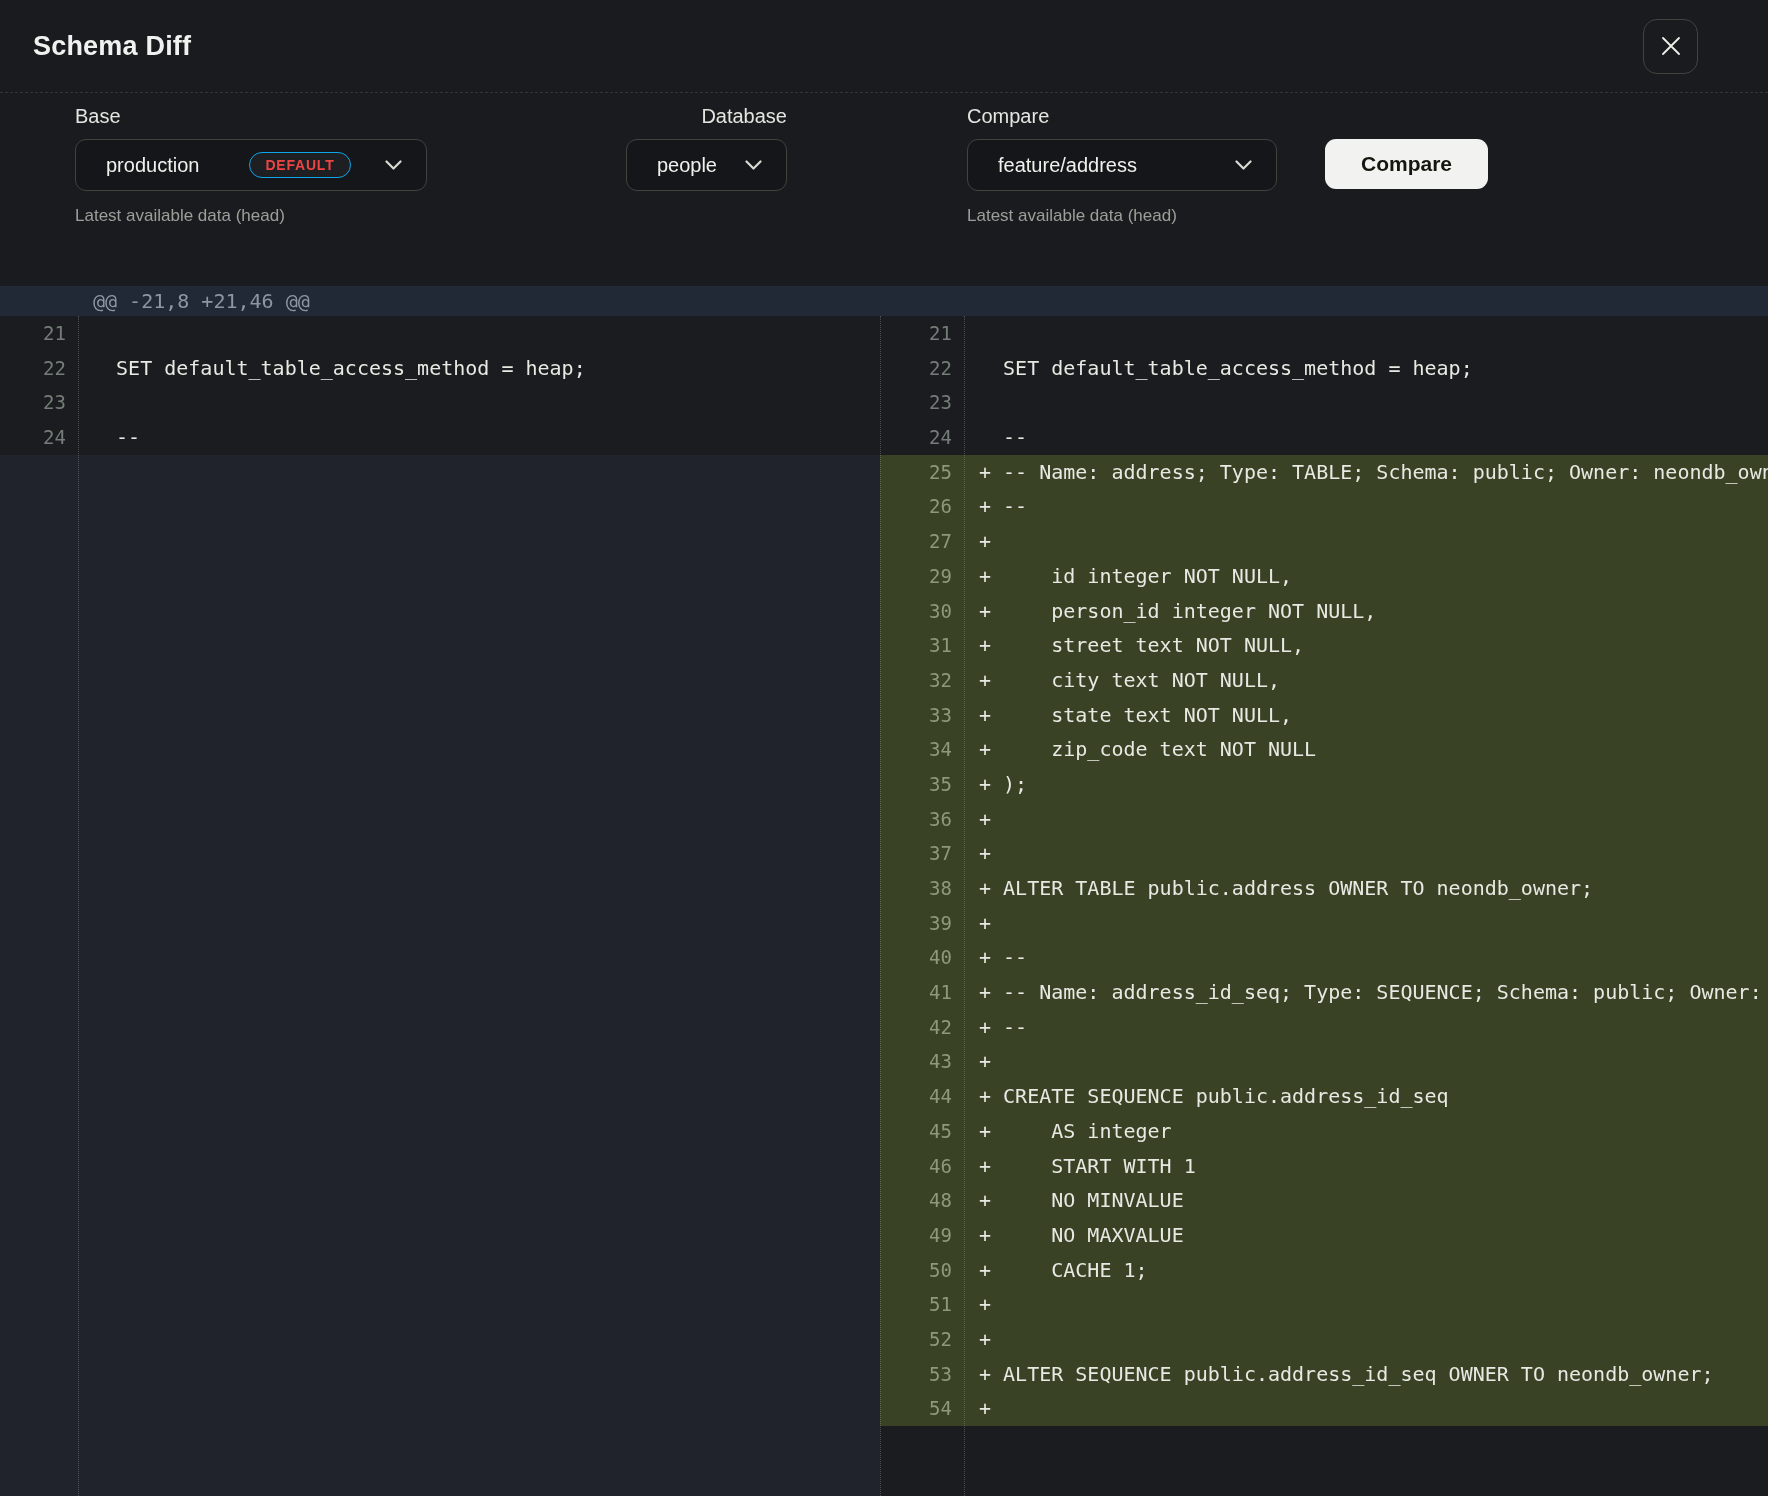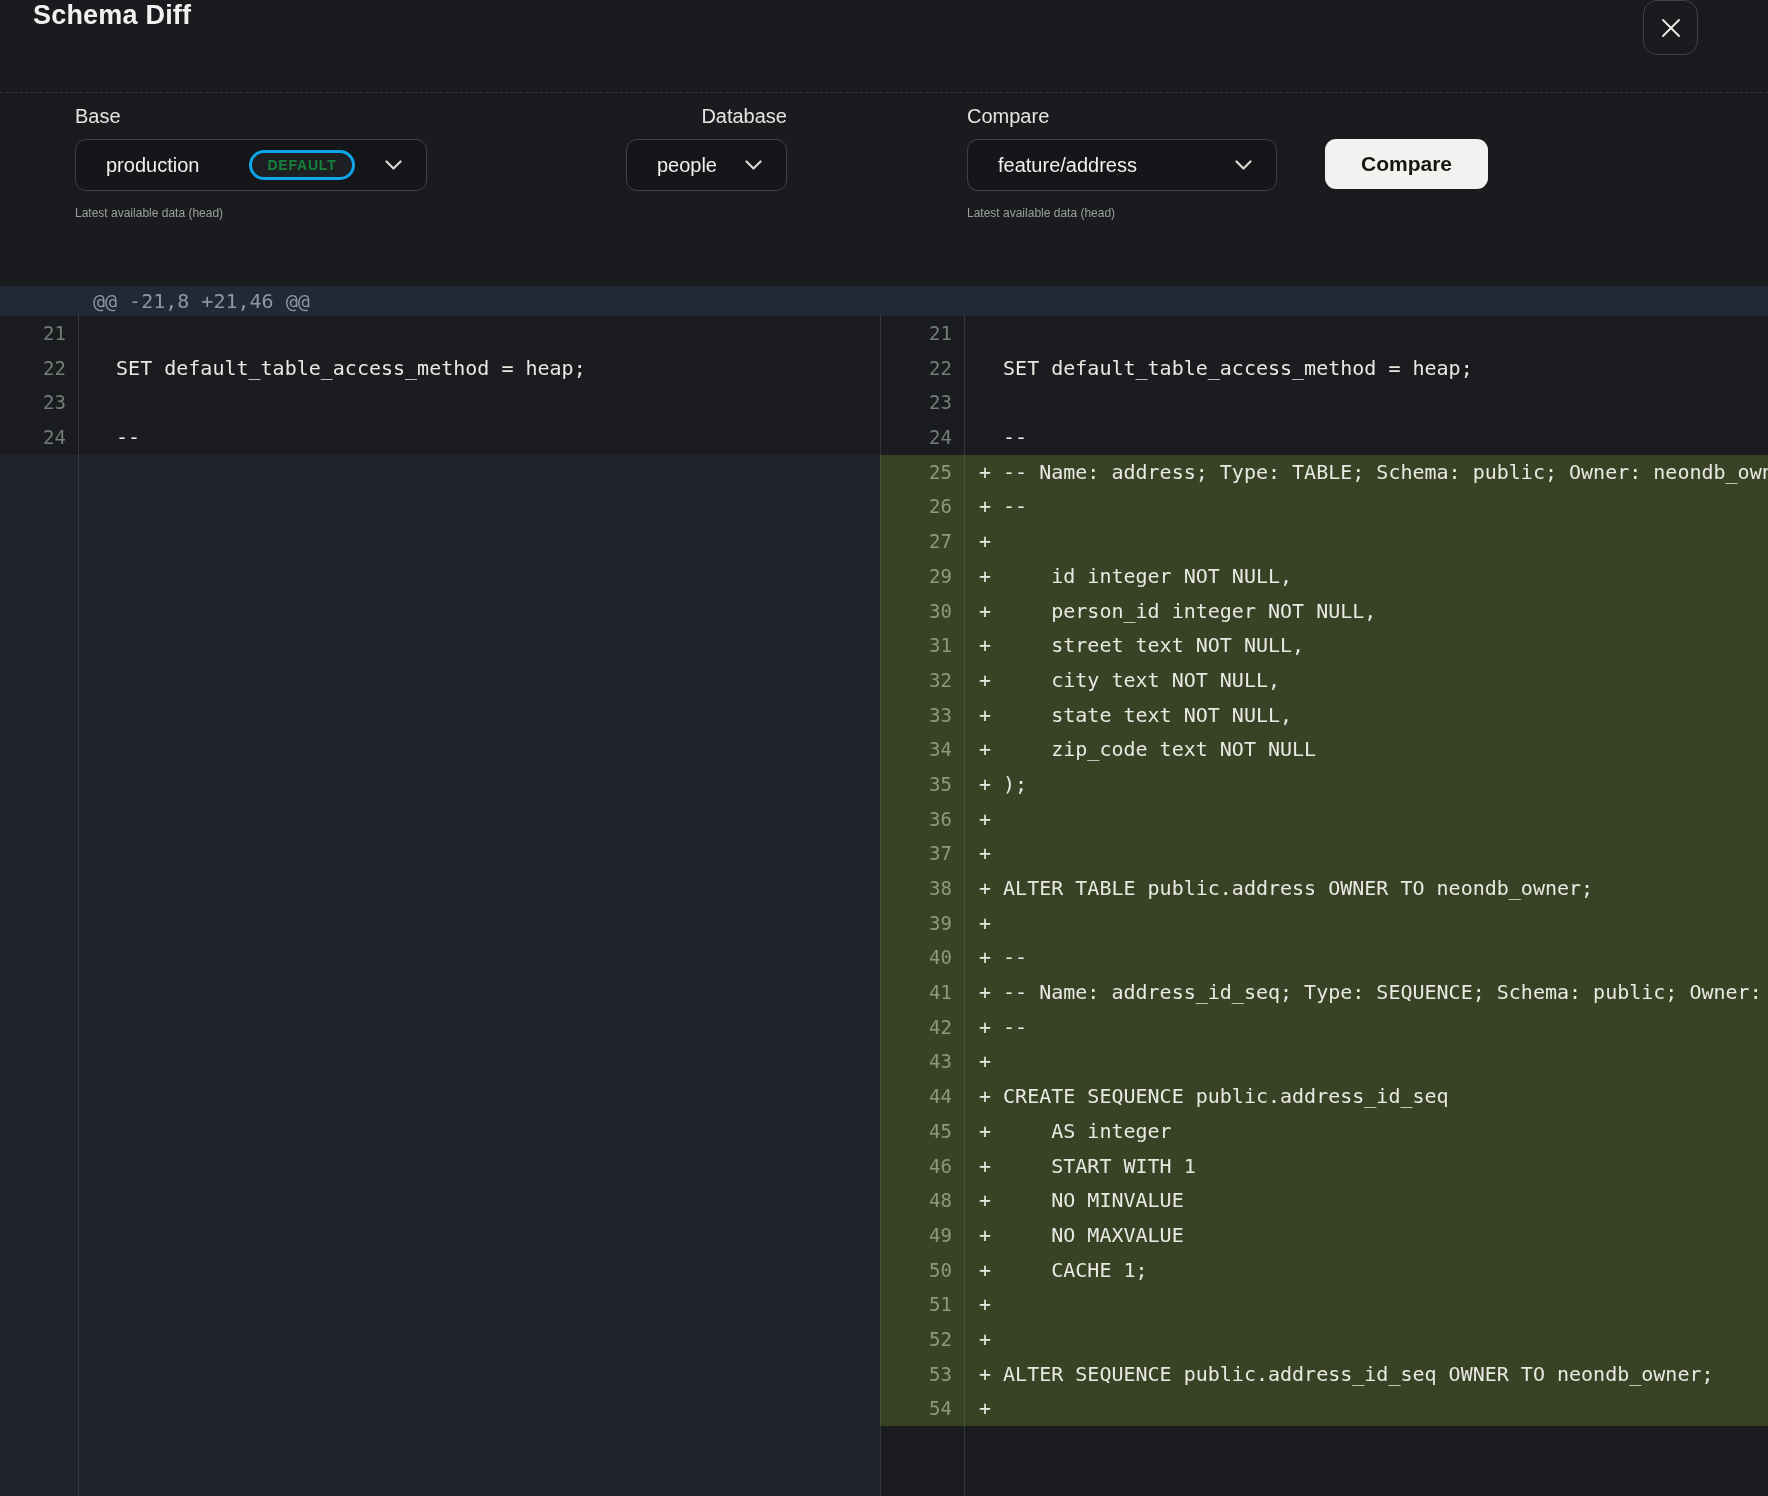--- a/index.html
+++ b/index.html
@@ -26,21 +26,21 @@
   html,body{width:1768px;height:1496px;overflow:hidden;}
   body{
     background:var(--page-bg);
     font-family:"Liberation Sans",sans-serif;
     color:var(--label-text);
     display:flex;flex-direction:column;
   }
   
   .modal-header{
     height:93px;flex:0 0 93px;
-    display:flex;
+    display:flex;align-items:center;
     padding:0 70px 0 33px;
     border-bottom:1px dashed var(--divider);
   }
   .modal-title{font-size:27px;font-weight:600;color:var(--title-text);letter-spacing:.2px;}
   .close-btn{
     margin-left:auto;width:55px;height:55px;
     background:transparent;border:1px solid var(--control-border);
     border-radius:14px;display:flex;align-items:center;justify-content:center;
     cursor:pointer;
   }
@@ -59,27 +59,27 @@
   .ctrl-label{font-size:20px;font-weight:500;color:var(--label-text);height:24px;margin-bottom:10px;}
   .dropdown{
     height:52px;border:1px solid var(--control-border);
     background:var(--control-bg);border-radius:11px;
     display:flex;align-items:center;
     padding:0 24px 0 30px;cursor:pointer;gap:28px;
   }
   .dropdown-value{font-size:20px;color:#eff1ec;}
   .badge{
     margin-left:22px;
-    border:3px solid #0ea5e9;border-radius:999px;
+    border:1px solid #0ea5e9;border-radius:999px;
     background:rgba(255,255,255,0.04);
-    font-size:14px;font-weight:700;letter-spacing:.8px;color:#15803d;
+    font-size:14px;font-weight:700;letter-spacing:.8px;color:#ef4444;
     padding:5px 15px;line-height:1;
   }
   .chevron{margin-left:auto;display:flex;align-items:center;}
-  .caption{margin-top:15px;font-size:12px;color:var(--caption-text);}
+  .caption{margin-top:15px;font-size:17px;color:var(--caption-text);}
   .compare-btn{
     margin-top:34px;
     width:163px;height:50px;
     background:var(--button-bg);color:var(--button-text);
     border:none;border-radius:11px;
     font-family:"Liberation Sans",sans-serif;
     font-size:21px;font-weight:600;cursor:pointer;
   }
   
   .diff{flex:1;display:flex;flex-direction:column;overflow:hidden;}

